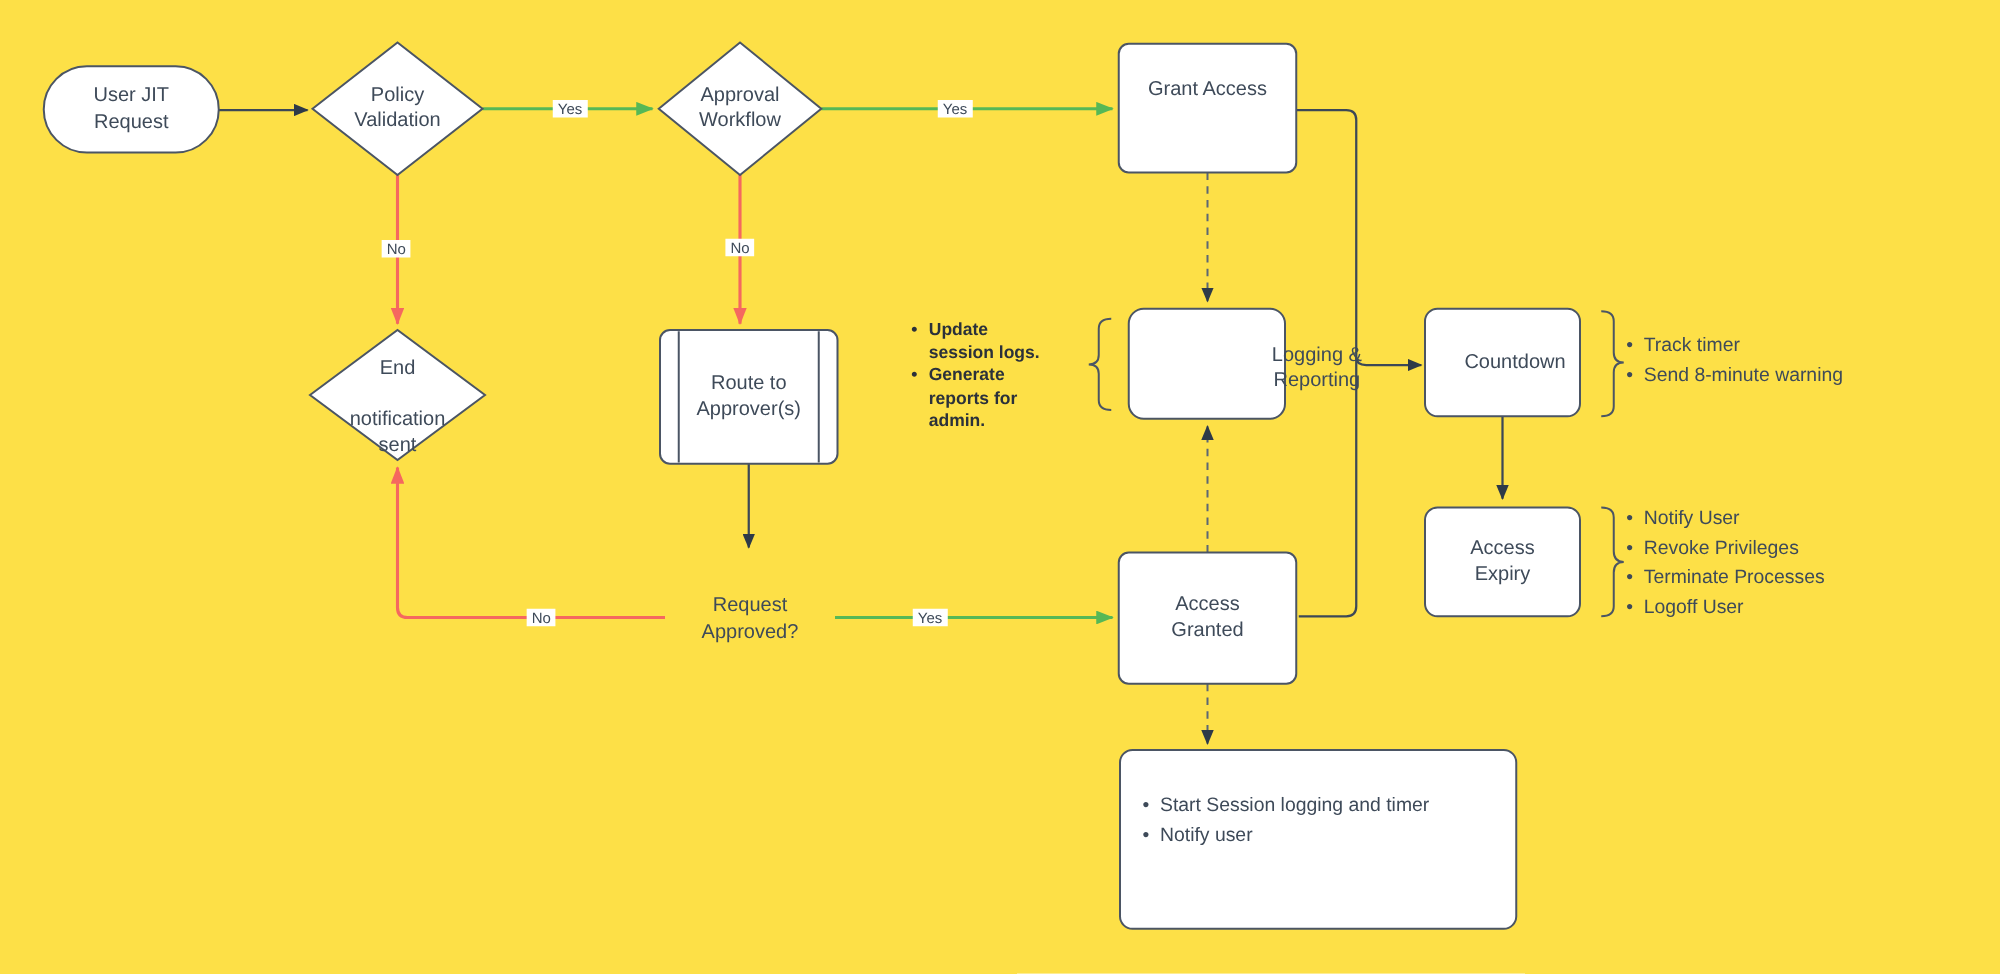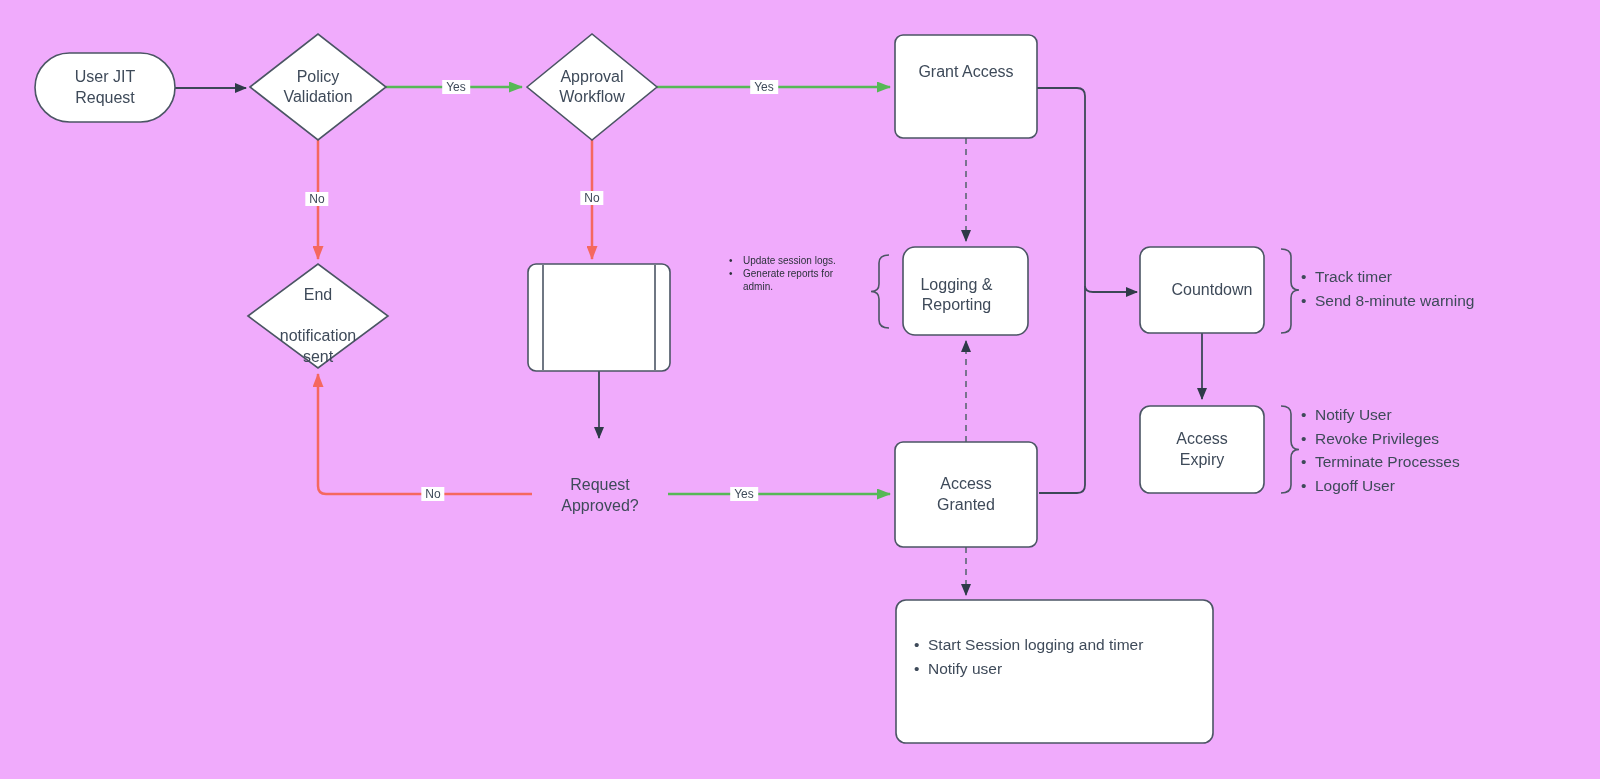--- a/index.html
+++ b/index.html
@@ -1,37 +1,37 @@
 <!DOCTYPE html>
 <html><head>
 <meta charset="utf-8">
 <style>
   html,body{margin:0;padding:0;background:#ffffff;}
   #canvas{
-    position:relative;width:1600px;height:779px;background:#f0abfc;overflow:hidden;
+    position:relative;width:1600px;height:779px;background:#fde047;overflow:hidden;
     font-family:"Liberation Sans", sans-serif;color:#3e4a59;
   }
   #wires{position:absolute;left:0;top:0;width:1600px;height:779px;}
   .nlabel{
     position:absolute;display:flex;align-items:center;justify-content:center;
     text-align:center;font-size:16px;line-height:1.28;color:#3e4a59;
     white-space:pre-line;pointer-events:none;
   }
   .nlabel .stack{display:block;}
   .nlabel .b{font-weight:normal;display:block;}
   .elabel{
     position:absolute;transform:translate(-50%,-50%);
     background:#ffffff;padding:0 4px;font-size:12px;color:#3e4a59;white-space:nowrap;
   }
   ul.notes{
     position:absolute;list-style:none;margin:0;padding:0;color:#3e4a59;
   }
   ul.notes li{position:relative;padding-left:15px;}
   ul.notes li::before{content:"\2022";position:absolute;left:1px;top:0;}
-  ul.notes.small{font-size:10px;line-height:1.3;color:#2b313a;width:118px;}
+  ul.notes.small{font-size:14px;line-height:1.3;color:#2b313a;width:118px;font-weight:bold;}
   ul.notes.big{font-size:15.5px;line-height:23.5px;}
 </style>
 </head>
 <body>
 
 <div id="canvas">
 
   <svg id="wires" xmlns="http://www.w3.org/2000/svg" viewBox="0 0 1600 779">
     <defs>
       <marker id="mDark" markerUnits="userSpaceOnUse" markerWidth="12" markerHeight="10" refX="11" refY="5" orient="auto">
@@ -96,25 +96,27 @@
   <div class="nlabel" style="left:895px;top:35px;width:142px;height:74px;">Grant Access</div>
 
   <div class="nlabel" style="left:248px;top:264px;width:140px;height:104px;">
     <span class="stack">
       <span class="b">End</span>
       <span>notification
 sent</span>
     </span>
   </div>
 
+  <div class="nlabel" style="left:528px;top:264px;width:142px;height:107px;">Route to
+Approver(s)</div>
   <div class="nlabel" style="left:532px;top:443px;width:136px;height:105px;">Request
 Approved?</div>
   <div class="nlabel" style="left:895px;top:442px;width:142px;height:105px;">Access
 Granted</div>
-  <div class="nlabel" style="left:856px;top:247px;width:125px;height:96px;padding-left:38px;">Logging &amp;
+  <div class="nlabel" style="left:953px;top:247px;width:125px;height:96px;padding-left:38px;">Logging &amp;
 Reporting</div>
   <div class="nlabel" style="left:1140px;top:247px;width:144px;height:86px;">Countdown</div>
   <div class="nlabel" style="left:1140px;top:406px;width:124px;height:87px;">Access
 Expiry</div>
 
   <span class="elabel" style="left:456px;top:87px;">Yes</span>
   <span class="elabel" style="left:764px;top:87px;">Yes</span>
   <span class="elabel" style="left:317px;top:199px;">No</span>
   <span class="elabel" style="left:592px;top:198px;">No</span>
   <span class="elabel" style="left:744px;top:494px;">Yes</span>

